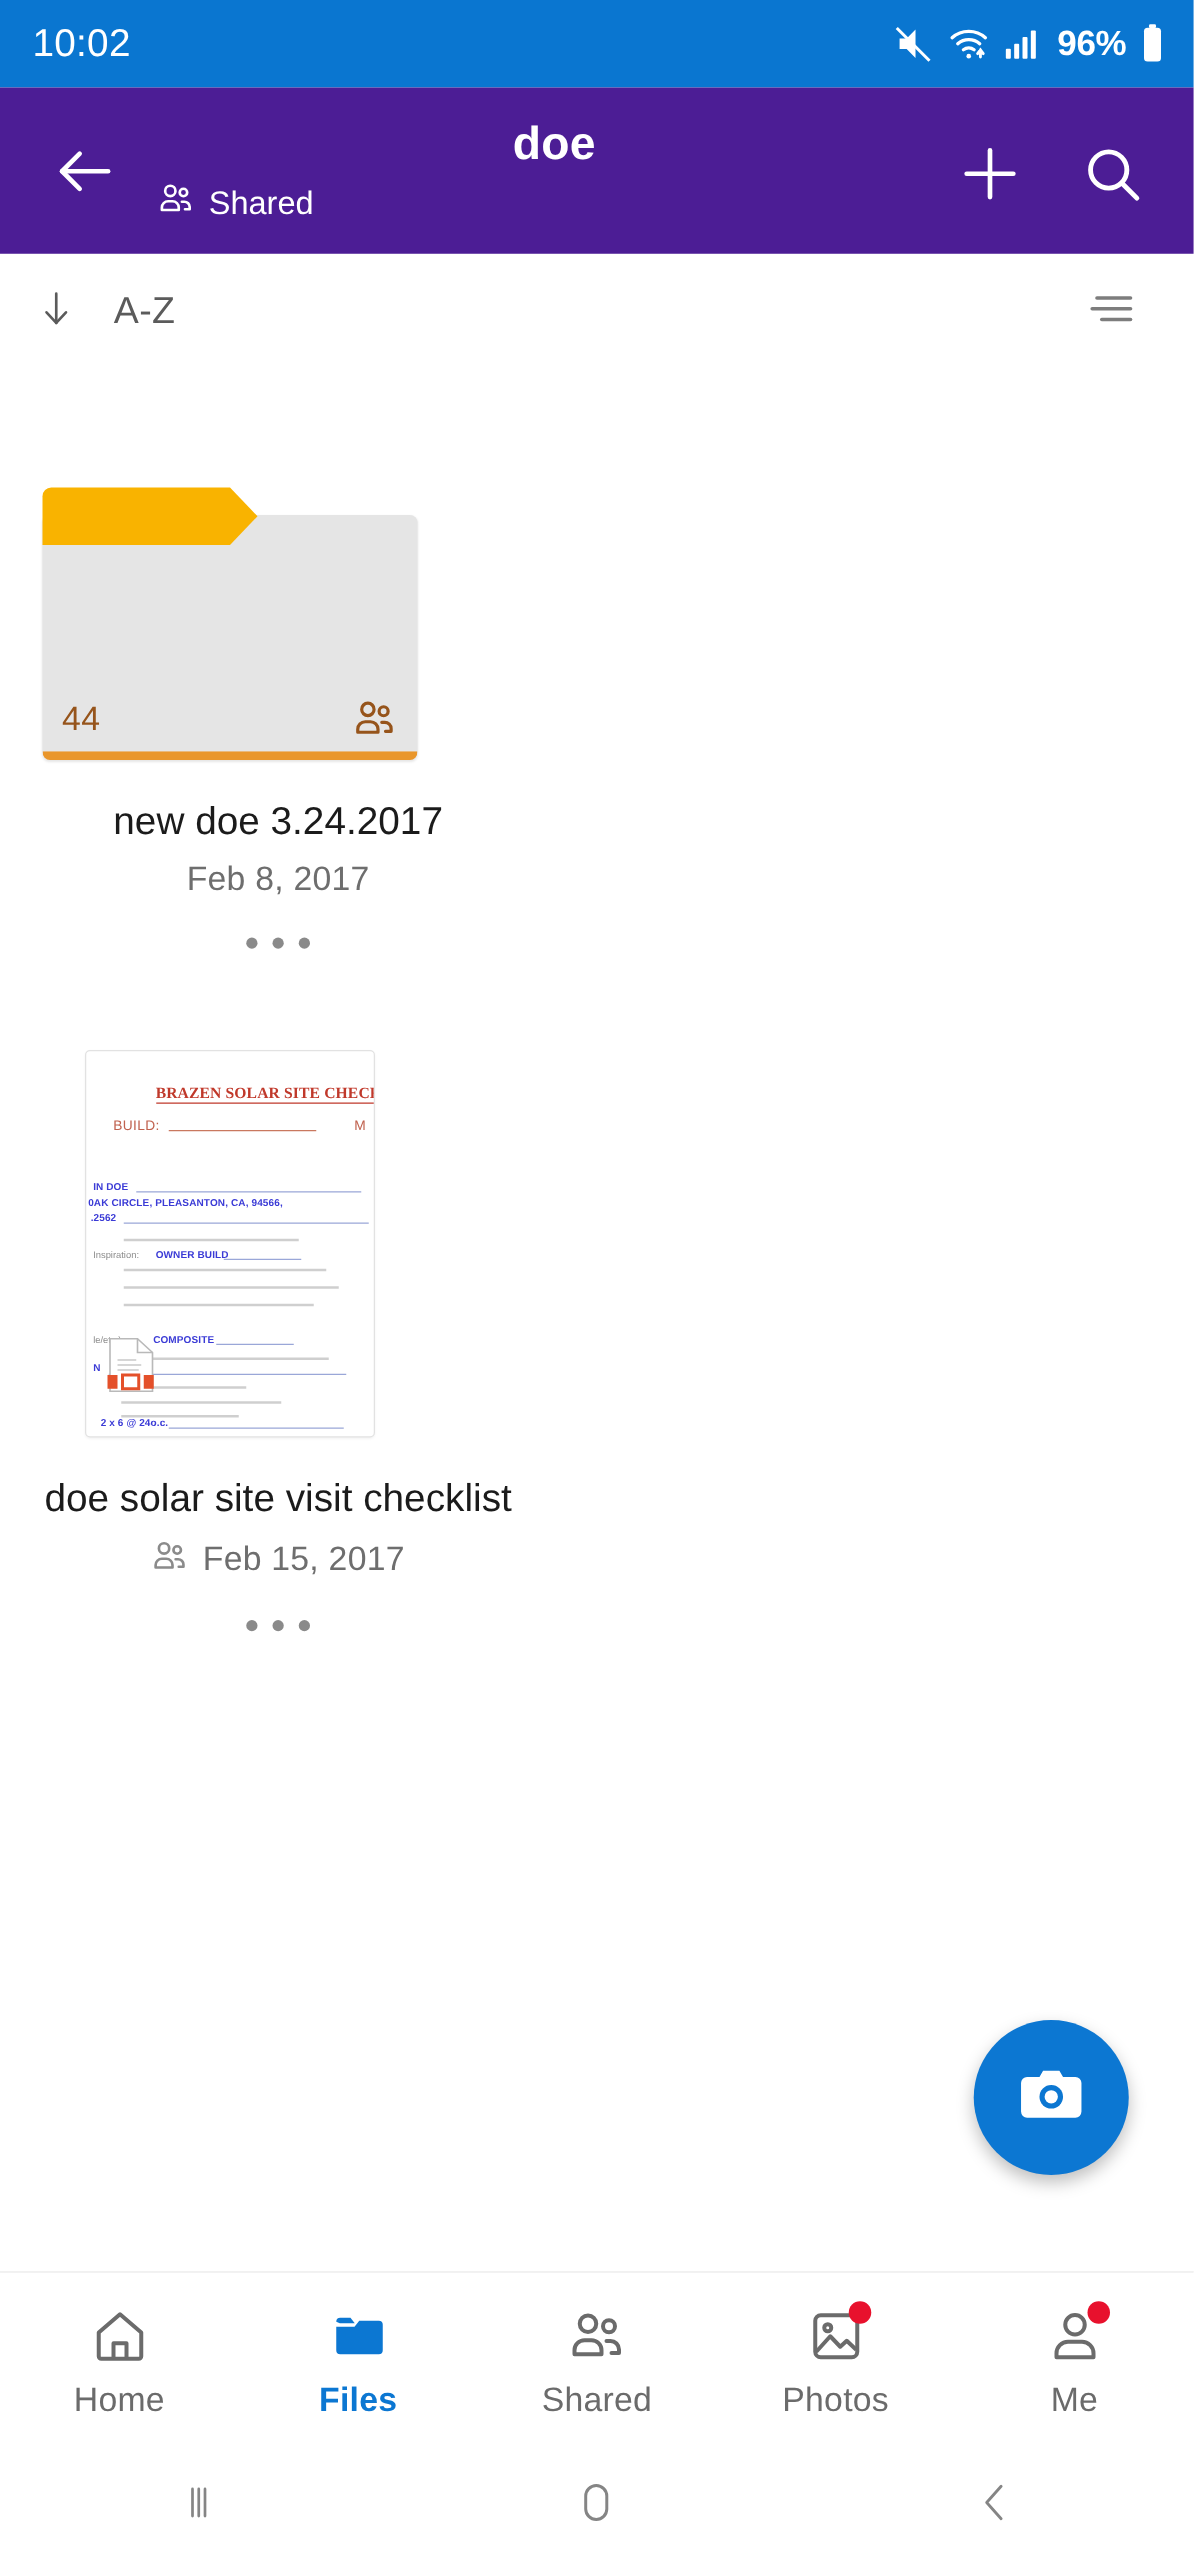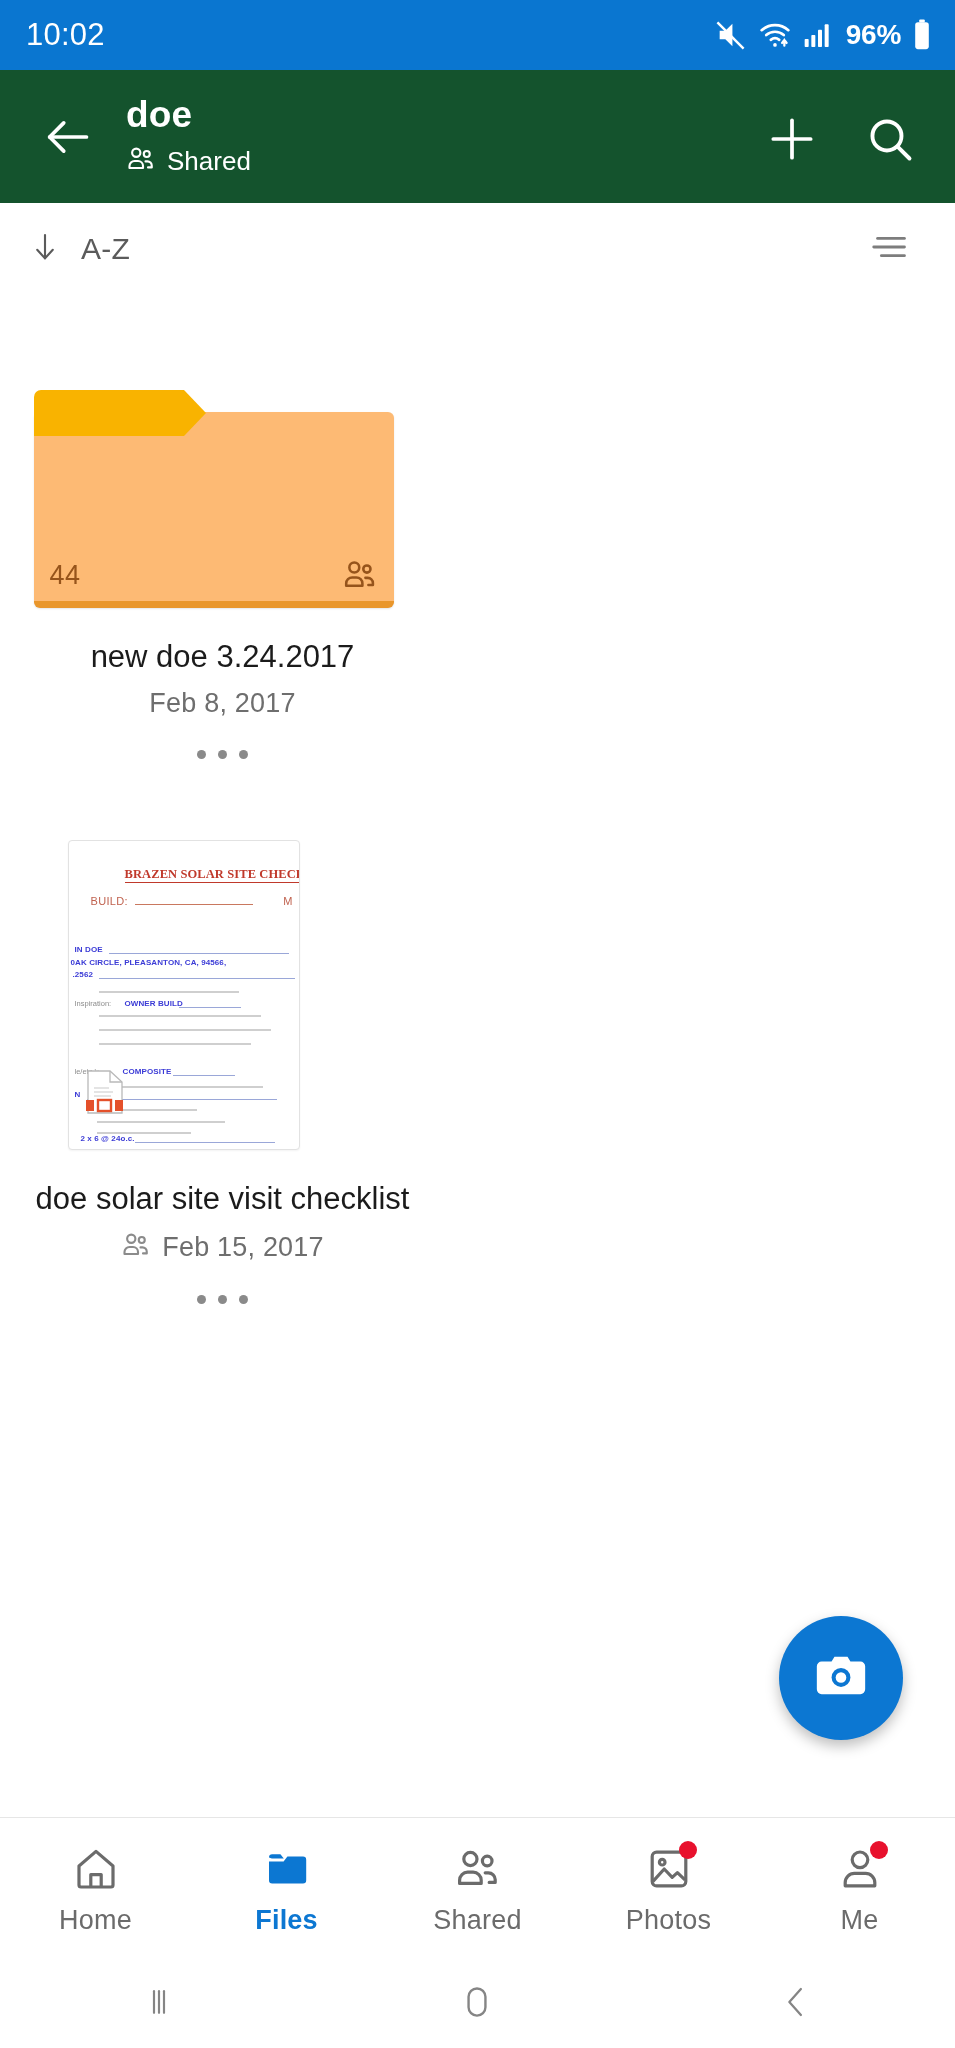--- a/index.html
+++ b/index.html
@@ -43,28 +43,29 @@
   .status-right svg { display: block; }
   .status-battery-text {
     font-size: 28px;
     font-weight: 600;
     letter-spacing: -0.3px;
     margin-left: 2px;
   }
 
   
   .appbar {
-    background: #14532d;
+    background: #4c1d95;
     height: 133px;
     display: flex;
     align-items: flex-start;
     padding: 0 26px 0 30px;
     color: #ffffff;
     flex: 0 0 auto;
     position: relative;
+    text-align: center;
   }
   .appbar-back {
     width: 74px;
     height: 74px;
     display: flex;
     align-items: center;
     justify-content: center;
     margin-top: 32px;
     flex: 0 0 auto;
   }
@@ -113,21 +114,21 @@
     background: #ffffff;
     display: flex;
     align-items: center;
     justify-content: space-between;
     padding: 0 34px 0 28px;
     flex: 0 0 auto;
   }
   .sort-left {
     display: flex;
     align-items: center;
-    gap: 19px;
+    gap: 29px;
   }
   .sort-label {
     font-size: 30px;
     color: #5b5b5b;
     letter-spacing: 0.3px;
   }
   .view-toggle {
     width: 60px; height: 60px;
     display: flex; align-items: center; justify-content: center;
   }
@@ -169,23 +170,23 @@
     position: absolute;
     right: -22px; top: 0;
     width: 0; height: 0;
     border-left: 22px solid #f9b300;
     border-top: 23px solid transparent;
     border-bottom: 23px solid transparent;
   }
   .folder-body {
     position: absolute;
     left: 0; top: 22px;
-    width: 360px;
+    width: 300px;
     height: 196px;
-    background: #fdba74;
+    background: #e5e5e5;
     border-radius: 6px;
     border-bottom: 7px solid #e9962b;
     box-shadow: 0 1px 2px rgba(0,0,0,0.10);
   }
   .folder-count {
     position: absolute;
     left: 16px;
     bottom: 10px;
     font-size: 27px;
     color: #96541b;

